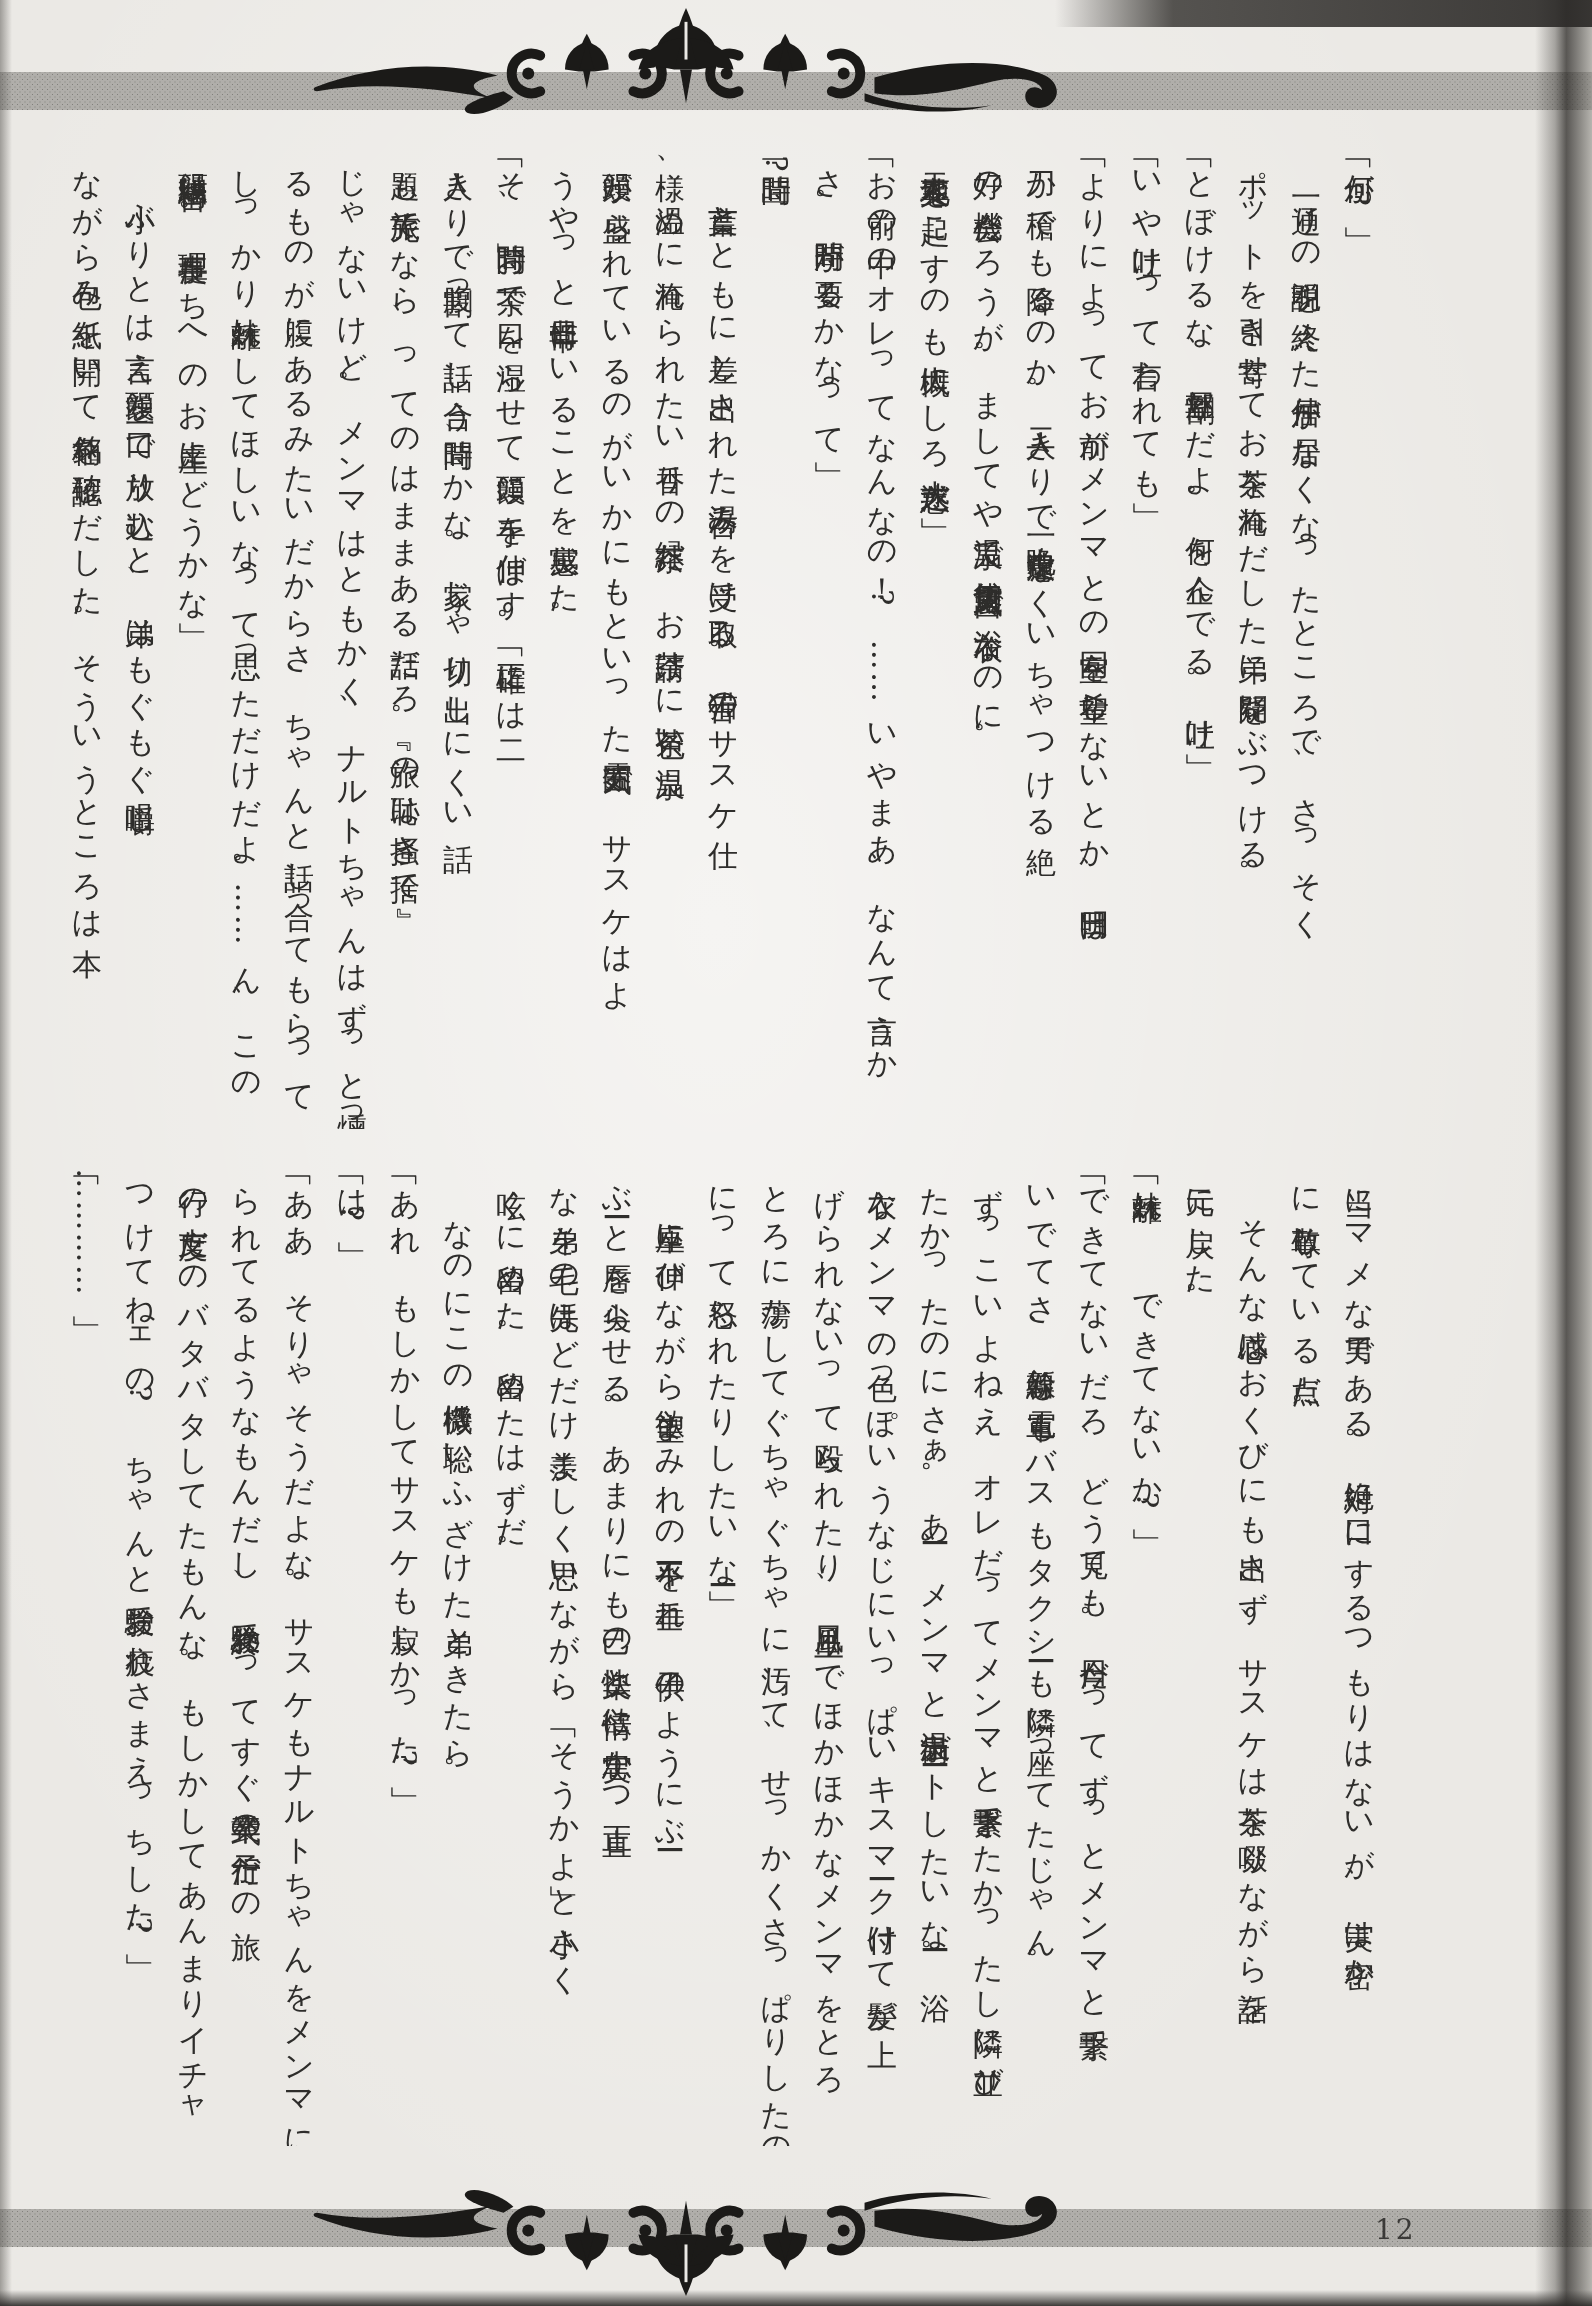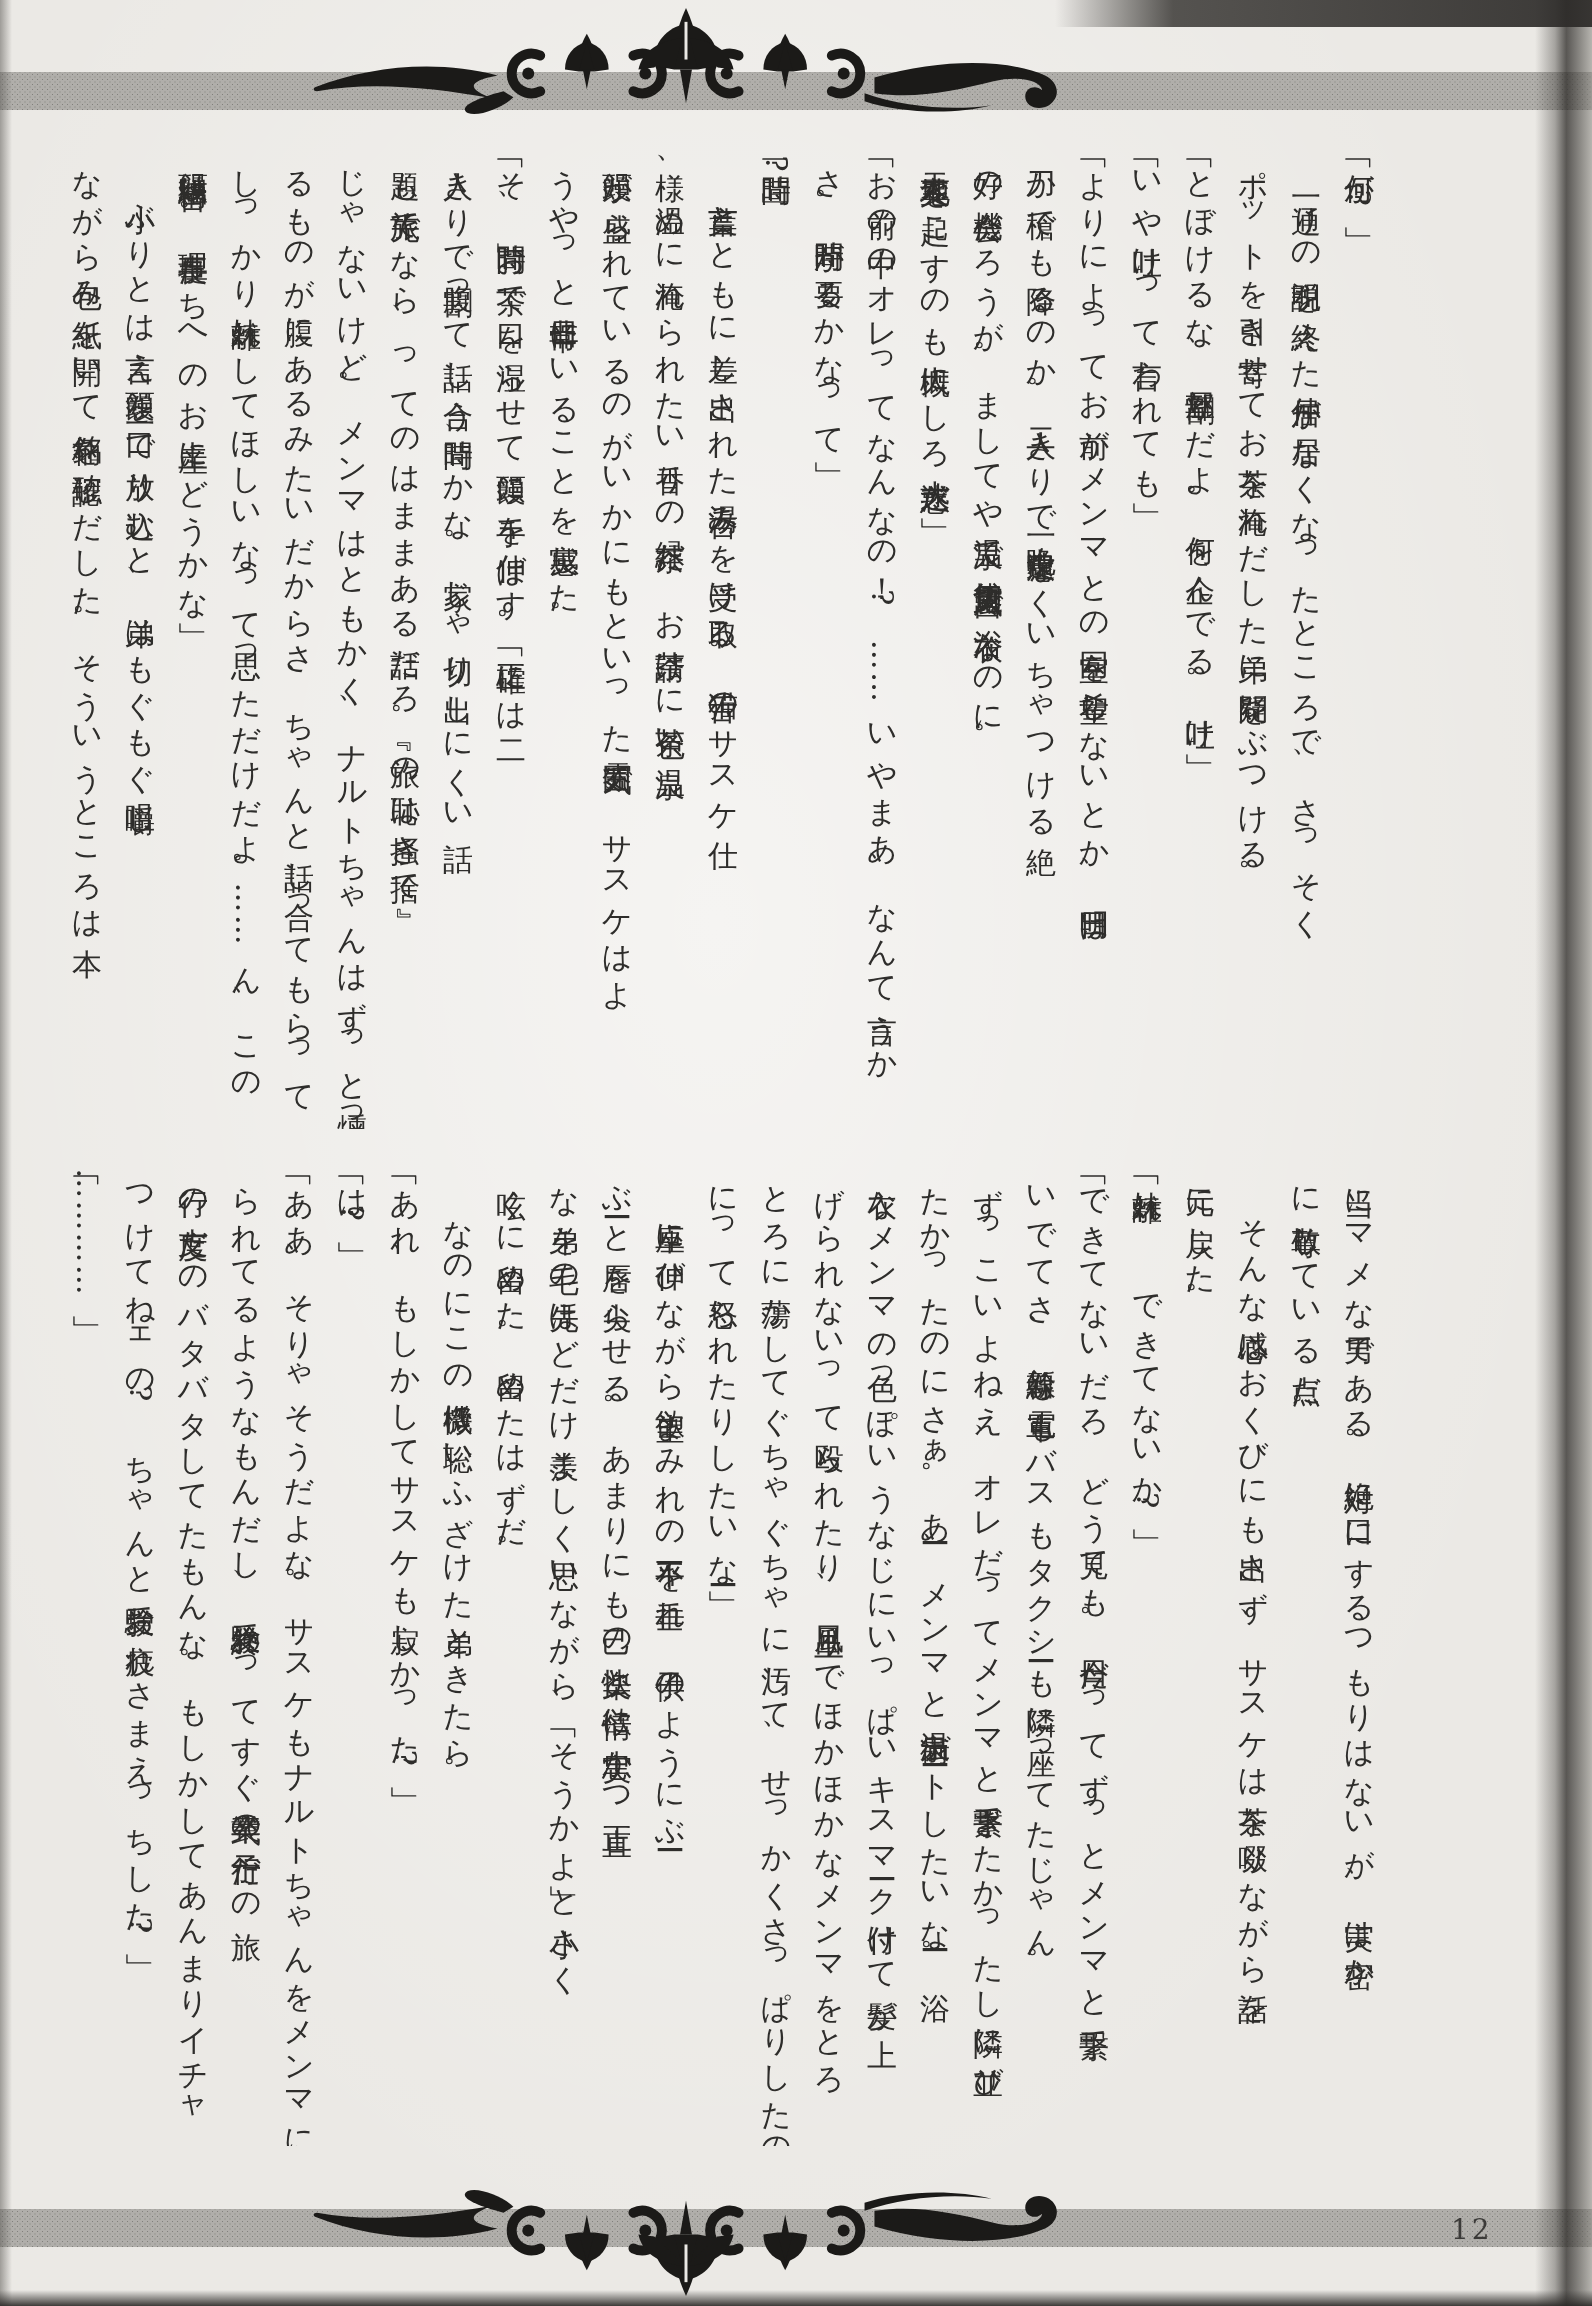--- a/index.html
+++ b/index.html
@@ -61,21 +61,21 @@
     font-size:30px;
     line-height:53px;
     letter-spacing:2.2px;
     color:#2e2d2b;
     white-space:pre;
     overflow:hidden;
   }
 
   
   .page-num{
-    position:absolute;left:1451px;top:2213px;
+    position:absolute;left:1375px;top:2213px;
     font-size:28px;color:#3b3a38;letter-spacing:3px;
   }
 </style>
 </head>
 <body>
 
 <div class="page">
 
   <div class="gray-band band-top"></div>
   <svg class="fleuron fleuron-top" viewBox="0 0 760 124" xmlns="http://www.w3.org/2000/svg">

